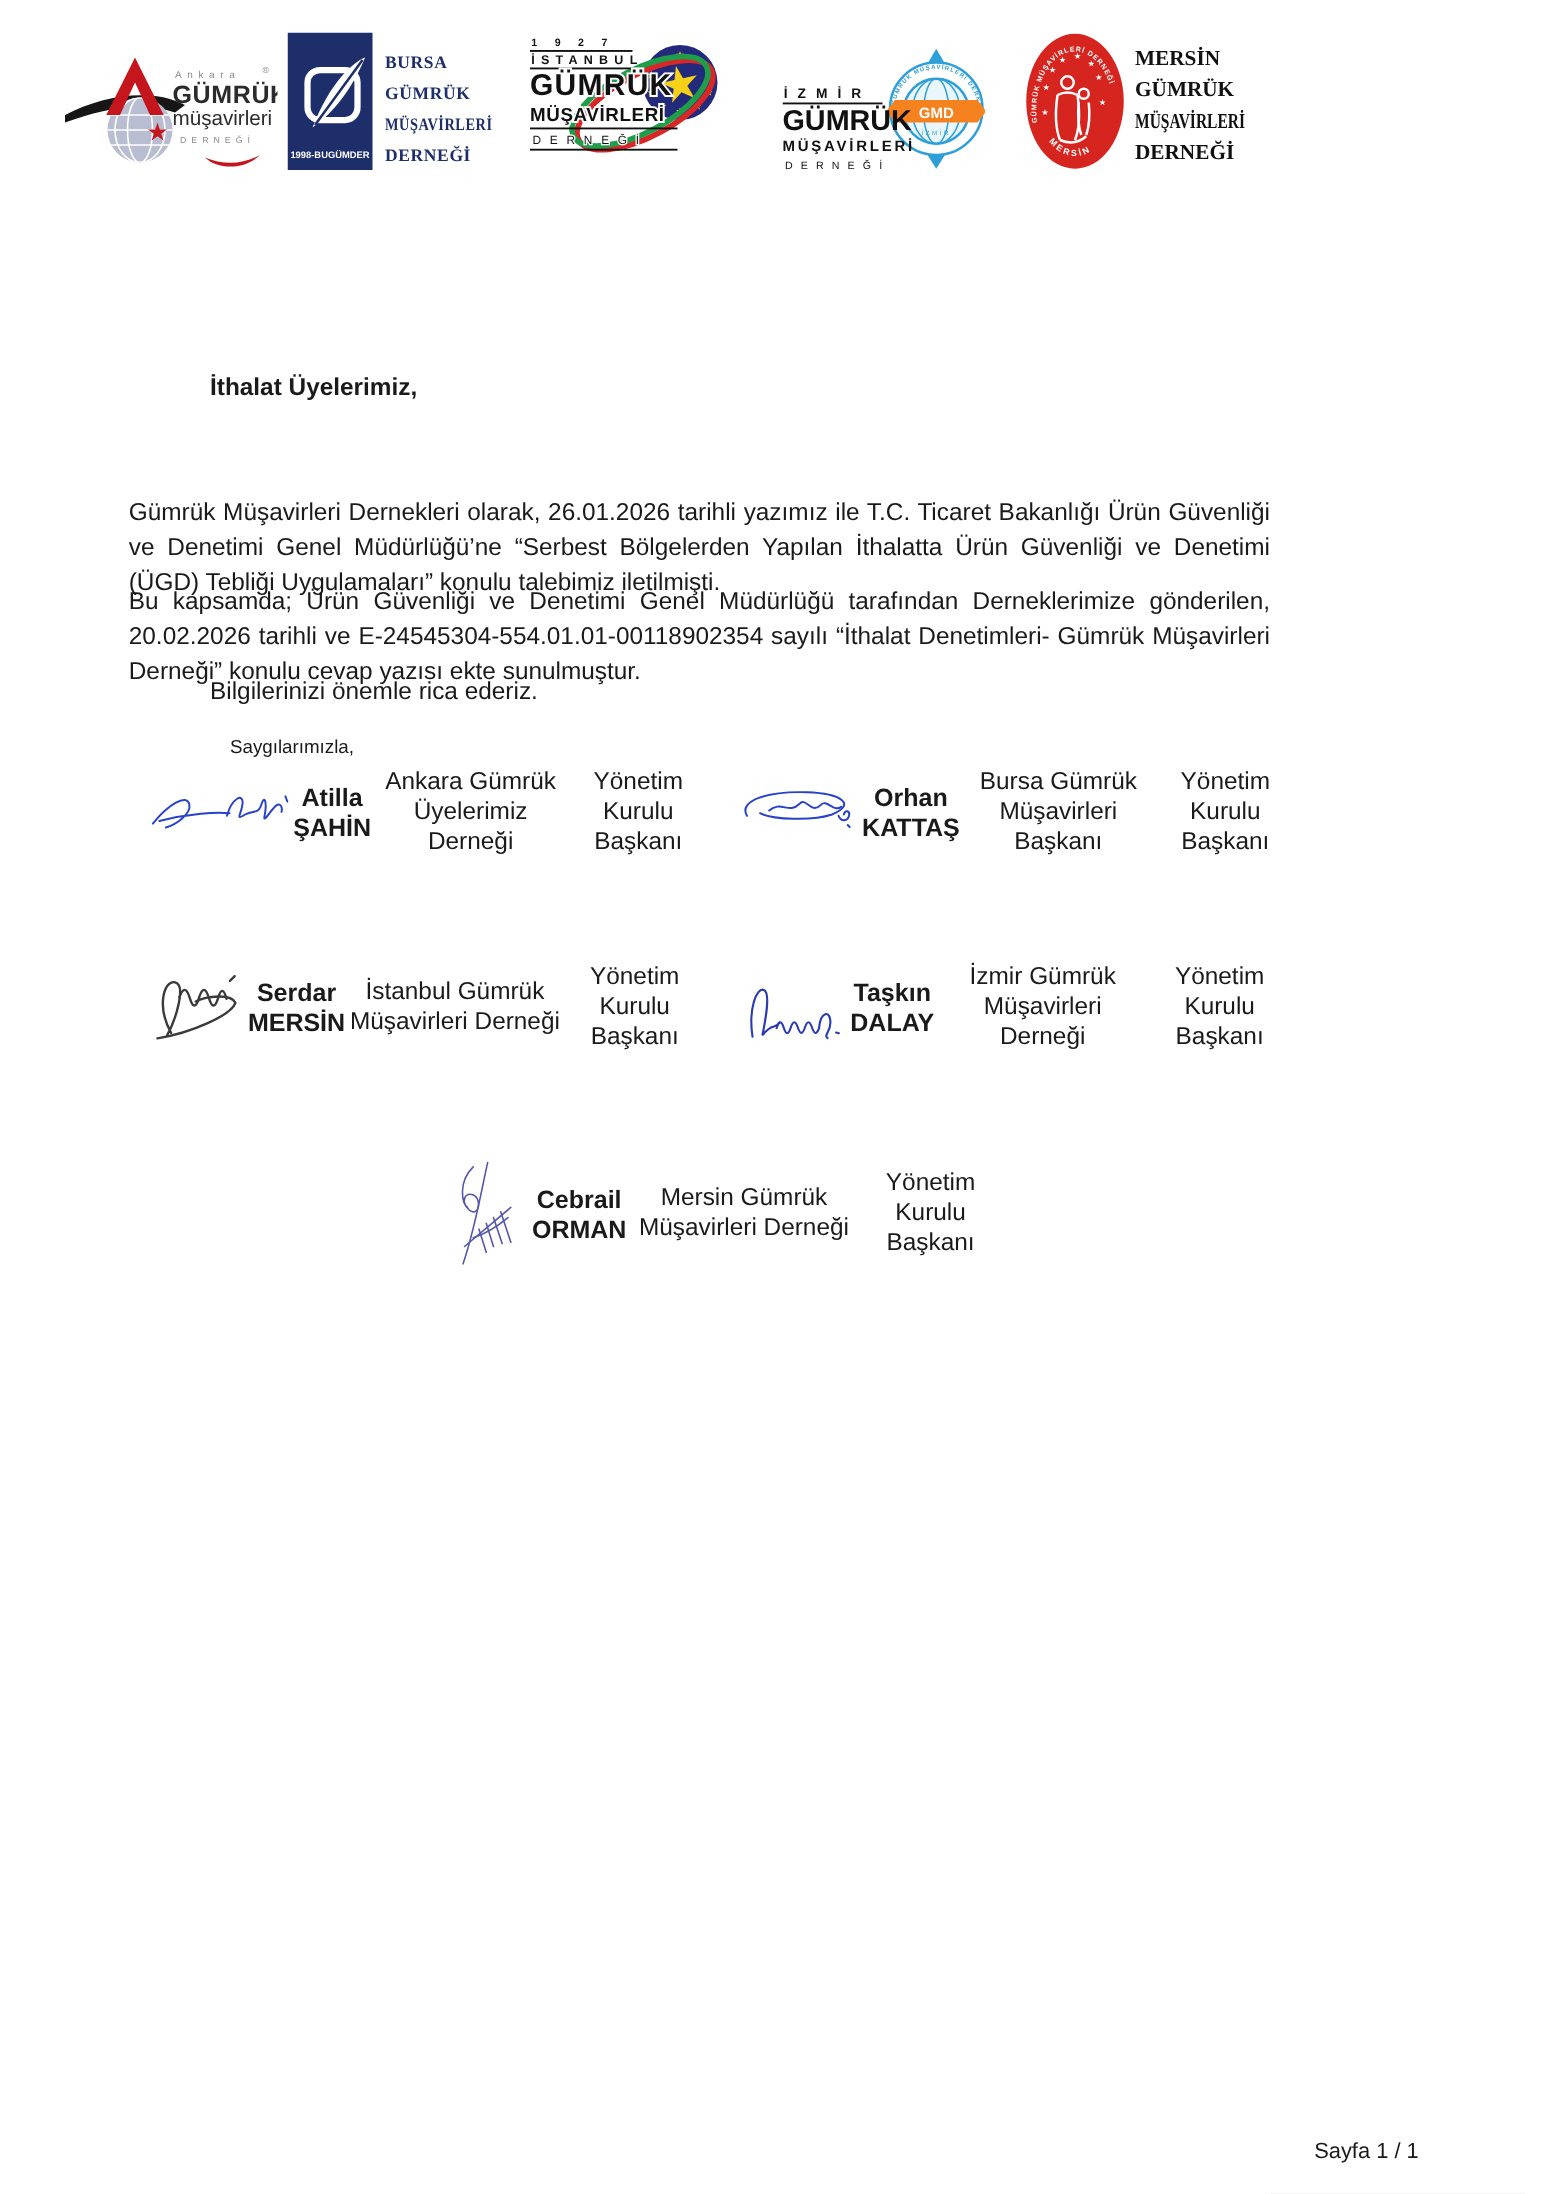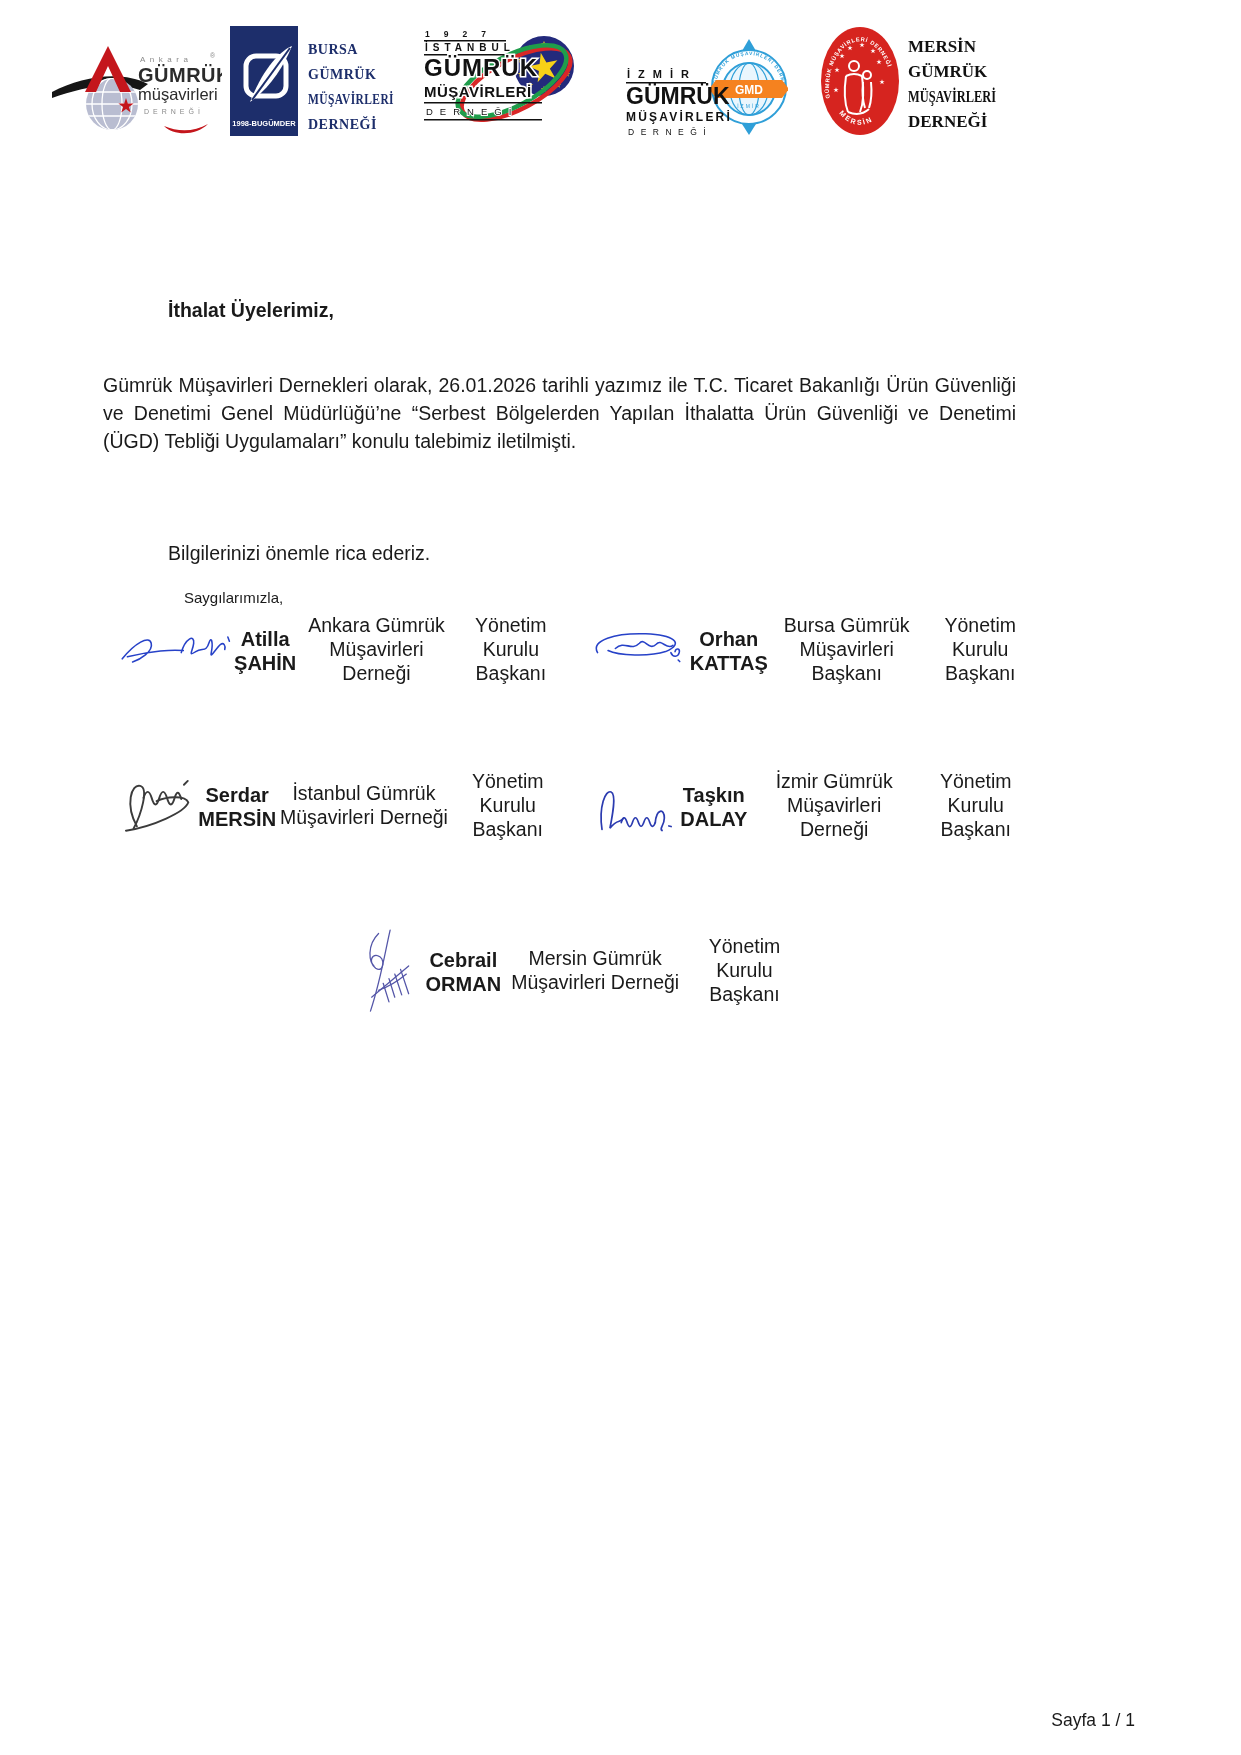--- a/index.html
+++ b/index.html
@@ -4,21 +4,21 @@
 <style>
   html,body{margin:0;padding:0;background:#e8e8e8;}
   .page{
     position:relative;width:1241px;height:1755px;margin:0 auto;background:#ffffff;
     font-family:"Liberation Sans","DejaVu Sans",sans-serif;color:#1a1a1a;overflow:hidden;
   }
   .logos-row .logo{position:absolute;}
   .meta-row{position:absolute;top:176px;left:103px;width:912px;display:flex;justify-content:space-between;font-size:19.5px;}
   .salutation{position:absolute;top:299px;left:168px;font-size:19.5px;font-weight:bold;}
   .para{position:absolute;left:103px;width:913px;font-size:19.5px;line-height:28px;text-align:justify;text-justify:inter-word;}
-  .para1{top:323px;margin-top:48px;}
+  .para1{top:348px;margin-top:48px;}
   .para2{top:447px;}
   .request{position:absolute;top:542px;left:168px;font-size:19.5px;}
   .regards{position:absolute;top:589px;left:168px;font-size:15px;margin-left:16px;}
   .sig-block{position:absolute;display:flex;align-items:center;text-align:center;}
   .sig-name{font-size:20px;font-weight:bold;line-height:24px;margin-top:4px;}
   .sig-org,.sig-title{font-size:19.5px;line-height:24px;}
   .footer{position:absolute;top:1710px;right:106px;font-size:17.5px;}
   .footer b{font-weight:normal;}
   svg text{font-family:"Liberation Sans","DejaVu Sans",sans-serif;}
   svg .serif{font-family:"Liberation Serif","DejaVu Serif",serif;}
@@ -182,31 +182,32 @@
           <text class="serif" x="88" y="78" textLength="88" lengthAdjust="spacingAndGlyphs">MÜŞAVİRLERİ</text>
           <text class="serif" x="88" y="103">DERNEĞİ</text>
         </g>
       </svg>
     </div>
   </div>
 
 
   <div class="salutation">İthalat Üyelerimiz,</div>
   <p class="para para1">Gümrük Müşavirleri Dernekleri olarak, 26.01.2026 tarihli yazımız ile T.C. Ticaret Bakanlığı Ürün Güvenliği ve Denetimi Genel Müdürlüğü’ne “Serbest Bölgelerden Yapılan İthalatta Ürün Güvenliği ve Denetimi (ÜGD) Tebliği Uygulamaları” konulu talebimiz iletilmişti.</p>
+  <p class="para para2">Bu kapsamda; Ürün Güvenliği ve Denetimi Genel Müdürlüğü tarafından Derneklerimize gönderilen, 20.02.2026 tarihli ve E-24545304-554.01.01-00118902354 sayılı “İthalat Denetimleri- Gümrük Müşavirleri Derneği” konulu cevap yazısı ekte sunulmuştur.</p>
   <div class="request">Bilgilerinizi önemle rica ederiz.</div>
   <div class="regards">Saygılarımızla,</div>
 
   <div class="sig-block" style="left:115px;top:612px;width:450px">
     <svg width="230" height="74" viewBox="0 0 230 74" fill="none" stroke="#2742c8" stroke-width="3" stroke-linecap="round">
       <path d="M14 56 C38 26 66 10 70 26 C74 42 48 58 34 62 M24 52 C70 40 112 38 132 40"></path>
       <path d="M128 44 C136 16 154 8 152 26 C150 42 140 52 156 42 C170 34 176 44 182 24 C186 12 190 24 186 44 C183 58 196 34 204 28 C210 24 214 30 212 38"></path>
       <path d="M218 14 l3 8"></path>
     </svg>
     <div class="sig-name">Atilla ŞAHİN</div>
-    <div class="sig-org">Ankara Gümrük Müşavirleri Derneği</div>
+    <div class="sig-org">Ankara Gümrük Üyelerimiz Derneği</div>
     <div class="sig-title">Yönetim Kurulu Başkanı</div>
   </div>
 
   <div class="sig-block" style="left:585px;top:612px;width:450px">
     <svg width="200" height="74" viewBox="0 0 200 74" fill="none" stroke="#2742c8" stroke-width="3" stroke-linecap="round">
       <path d="M24 44 C10 20 58 6 116 8 C168 10 192 26 154 42 C124 52 64 50 44 40"></path>
       <path d="M58 36 C76 20 88 42 104 26 C114 14 122 42 136 28 C146 16 156 40 168 30"></path>
       <path d="M164 44 c4 10 14 8 16 0 c2 -8 -6 -10 -8 -2 M178 58 l3 3"></path>
     </svg>
     <div class="sig-name">Orhan KATTAŞ</div>

